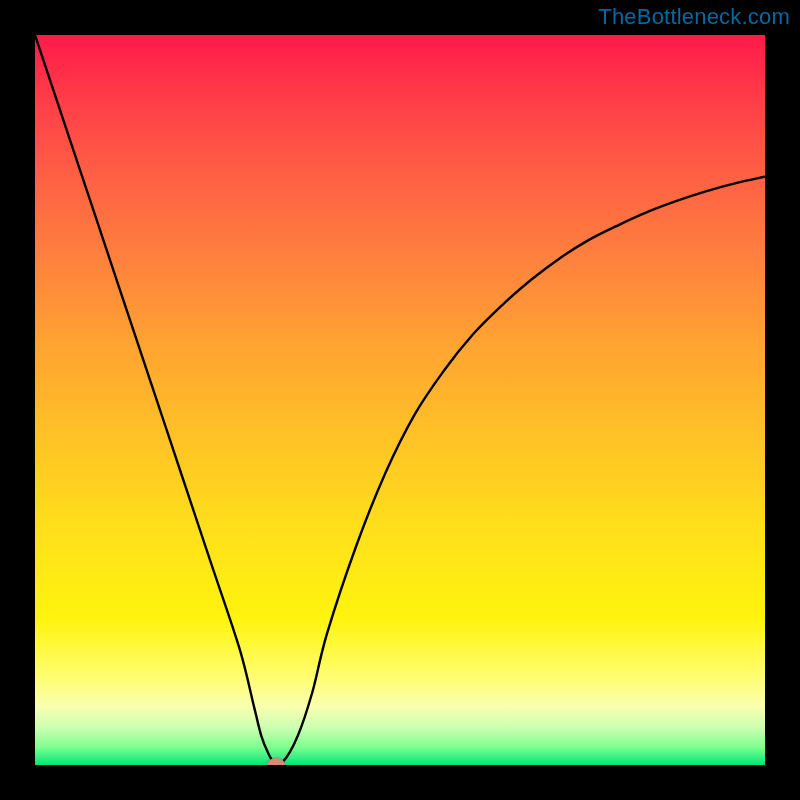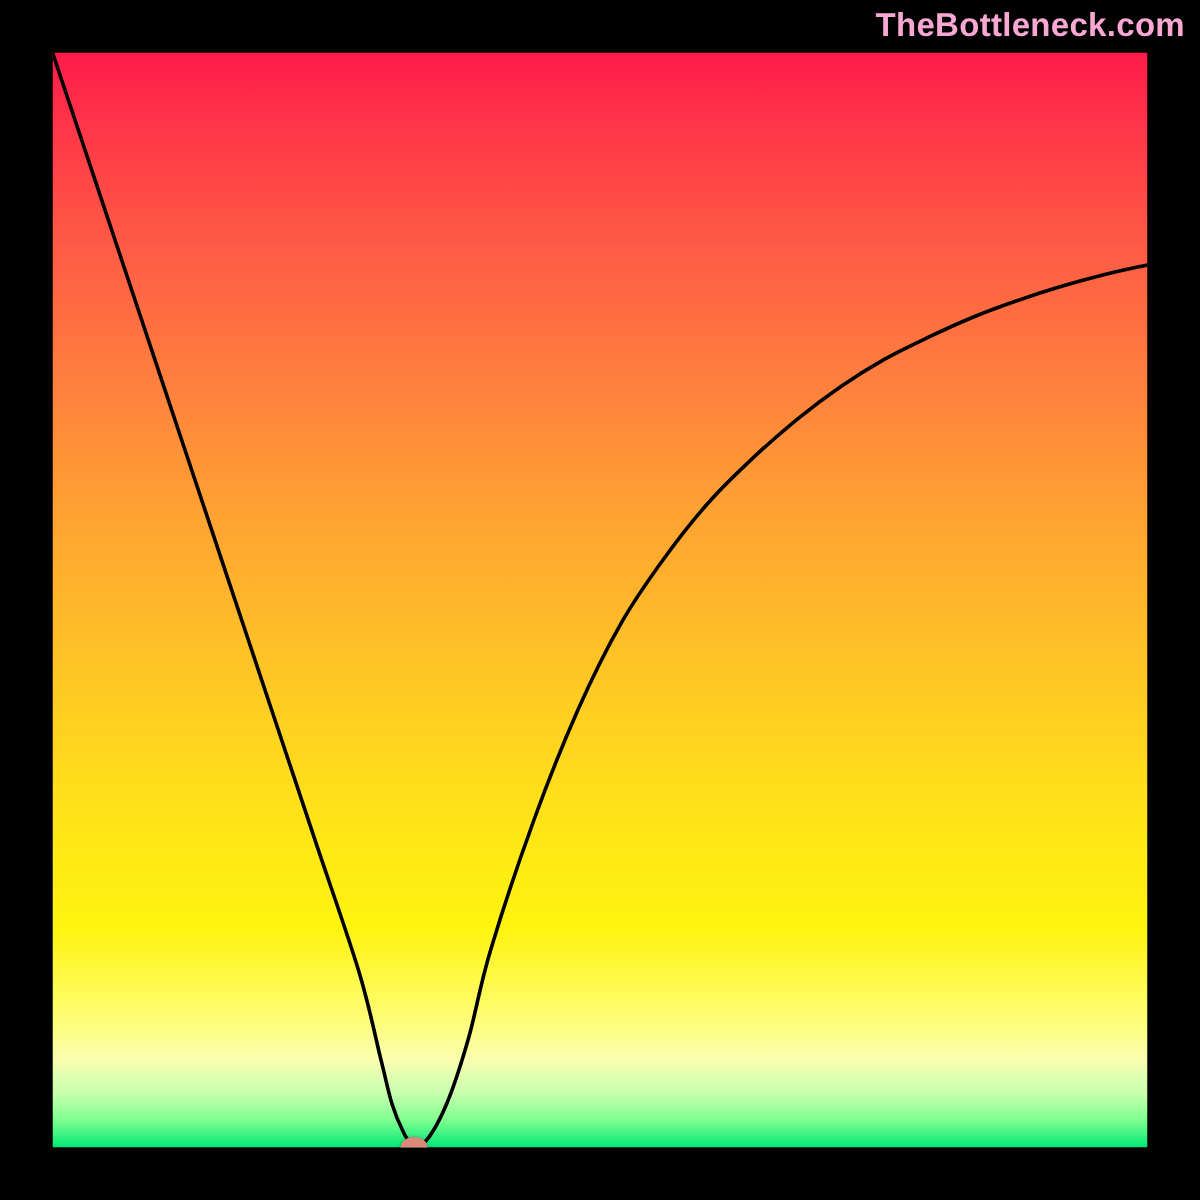--- a/index.html
+++ b/index.html
@@ -14,23 +14,23 @@
   .frame {
     position: relative;
     width: 800px;
     height: 800px;
     background: #000;
   }
   .watermark {
     position: absolute;
     top: 4px;
     right: 10px;
-    color: #f9a8d4;
+    color: #0369a1;
     font-size: 22px;
-    font-weight: 700;
+    font-weight: 400;
     letter-spacing: 0.2px;
     z-index: 30;
     user-select: none;
   }
   .plot-area {
     position: absolute;
     left: 35px;
     top: 35px;
     width: 730px;
     height: 730px;

